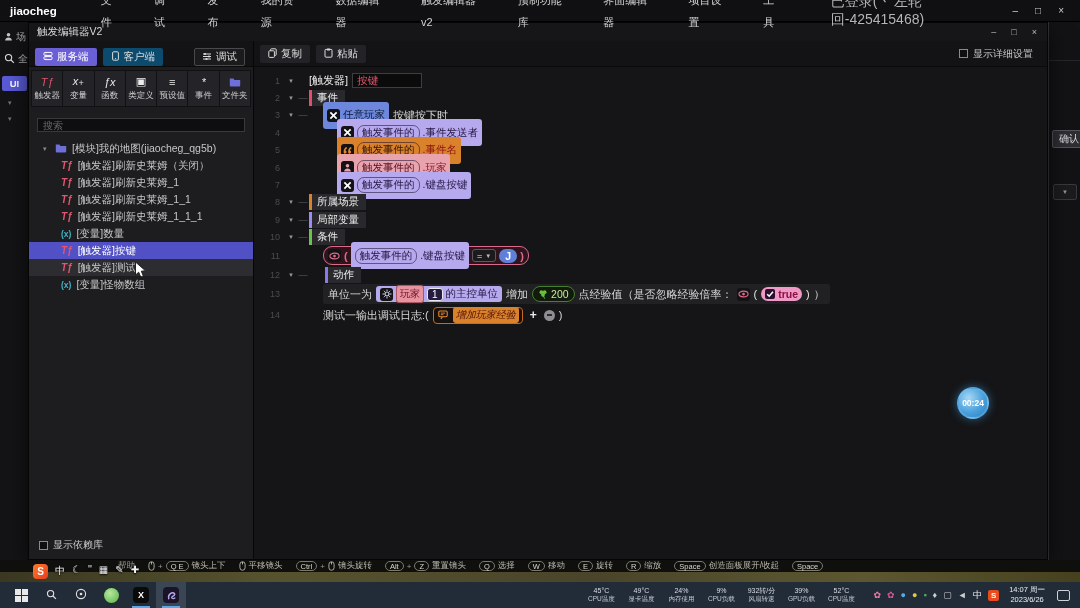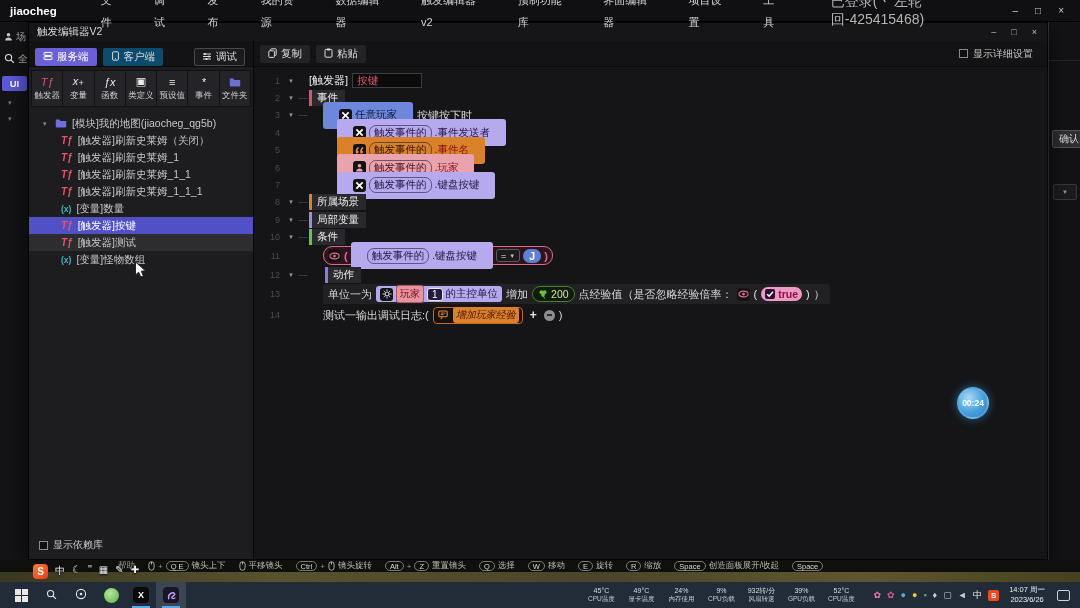--- a/index.html
+++ b/index.html
@@ -60,21 +60,21 @@
   #code{position:absolute;left:6px;top:5px;right:4px;}
   .code-row{display:flex;align-items:center;height:17.4px;}
   .gut-num{width:20px;text-align:right;color:#4b4b4f;font-size:9px;flex:none;}
   .gut-arrow{width:12px;text-align:center;color:#96969a;font-size:7px;flex:none;margin-left:5px;}
   .gut-dash{width:12px;flex:none;color:#55555a;font-size:9px;text-align:center;}
   .cl{display:flex;align-items:center;gap:4px;}
   .code-text{color:#d8d8d8;font-size:11px;white-space:nowrap;}
   .code-label{color:#eaeaea;font-size:11px;}
   .code-input{width:70px;height:15px;background:#0b0b0c;border:1px solid #3e3e42;color:#e0566e;font-size:10.5px;padding:0 4px;display:flex;align-items:center;}
   .bar-label{background:#29292d;color:#ececec;padding:0 7px 0 5px;height:16px;border-left:3px solid #888;display:inline-flex;align-items:center;font-size:10.5px;}
-  .chip{display:inline-flex;align-items:center;gap:3px;height:27px;border-radius:3px;padding:0 16px;font-size:10.5px;white-space:nowrap;}
+  .chip{display:inline-flex;align-items:center;gap:3px;height:27px;border-radius:3px;padding:0 4px;font-size:10.5px;white-space:nowrap;}
   .iconbox{width:13px;height:13px;background:#131316;border-radius:3px;display:inline-flex;align-items:center;justify-content:center;flex:none;}
   .chip.blue{background:#6d87dc;color:#0e1734;}
   .chip.purple{background:#b7a9ee;color:#241743;}
   .chip.orange{background:#d9822b;color:#33150a;}
   .chip.pink{background:#e8a3ad;color:#551020;}
   .chip.orange .rest{color:#8c1414;}
   .chip.pink .rest{color:#8c1525;}
   .boxed{border:1px solid rgba(25,12,50,.55);border-radius:7px;padding:0 4px;}
   .chip.bluekey{background:#5f7fd9;color:#fff;border-radius:7px;font-weight:bold;padding:0 6px;height:14px;}
   .wrap{display:inline-flex;align-items:center;gap:3px;white-space:nowrap;}
@@ -295,20 +295,21 @@
             <span class="ig">
               <span style="display: inline-flex;">
                 <svg width="12" height="10" viewBox="0 0 12 10">
                   <path d="M.8 1.6h3.6l1 1.4h5.8v5.6a.8.8 0 0 1-.8.8H1.6a.8.8 0 0 1-.8-.8Z" fill="#6f6fd8"></path>
                 </svg>
               </span>
             </span>
             <span class="il">文件夹</span>
           </div>
         </div>
+      <input id="search-input" placeholder="搜索" style="">
       <div class="tree" id="tree">
           <div class="tree-row">
             <span class="exp">▾</span>
             <span><span style="display: inline-flex;">
                 <svg width="12" height="10" viewBox="0 0 12 10">
                   <path d="M.8 1.6h3.6l1 1.4h5.8v5.6a.8.8 0 0 1-.8.8H1.6a.8.8 0 0 1-.8-.8Z" fill="#6f6fd8"></path>
                 </svg>
               </span></span>
             <span>[模块]我的地图(jiaocheg_qg5b)</span>
           </div>

